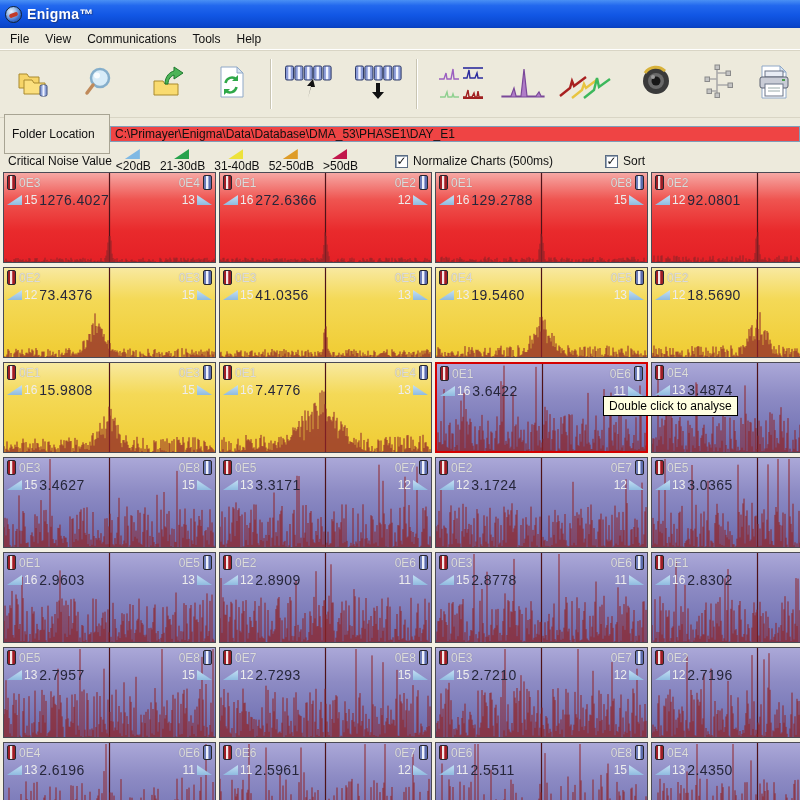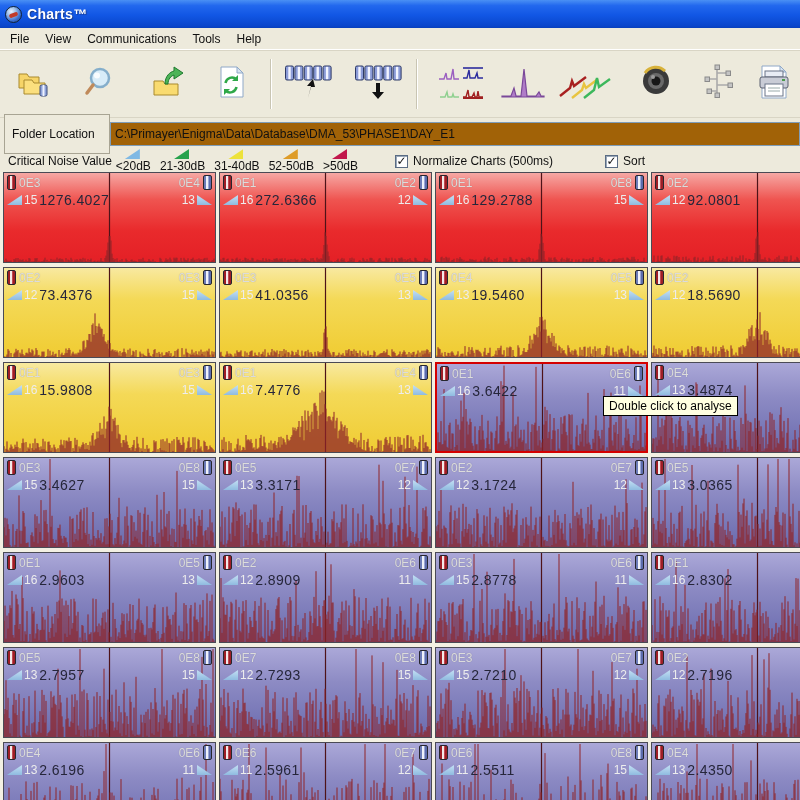--- a/index.html
+++ b/index.html
@@ -18,21 +18,21 @@
     border-bottom:1px solid #FFFFFF; font-size:12px; color:#111; }
   .menuitem { padding:3px 8px; cursor:default; }
   .toolbar { height:68px; background:#EDEADC; border-top:1px solid #D9D5C5; border-bottom:1px solid #D9D5C5;
     display:flex; align-items:center; }
   .tbtn { width:52px; height:58px; display:flex; align-items:center; justify-content:center; }
   .tsep { width:2px; height:50px; border-left:1px solid #C9C5B3; border-right:1px solid #FFFFFF; }
   
   .folderbar { height:32px; display:flex; align-items:center; padding:3px 0 3px 4px; background:#EDEADC; }
   .folderlabel { width:106px; height:40px; background:#EDEADC; border:1px solid #A8A493;
     display:flex; align-items:center; padding-left:7px; font-size:12px; color:#111; }
-  .folderinput { flex:1; height:24px; border:1px solid #7F9DB9; background:#a16207; font-size:12px;
+  .folderinput { flex:1; height:16px; border:1px solid #7F9DB9; background:#ef4444; font-size:12px;
     padding:0 4px; font-family:"Liberation Sans","DejaVu Sans",sans-serif; color:#111; }
   
   .legendbar { height:22px; display:flex; align-items:center; padding-left:8px; font-size:12px; color:#111;
     background:#EDEADC; }
   .legendlabel { margin-right:4px; }
   .band { display:flex; align-items:center; margin-right:9px;flex-direction:column; }
   .band .tri { margin-right:2px; }
   .tri { width:15px; height:10px; display:inline-block; background:linear-gradient(180deg,#C4E0F4,#8FBBE0); }
   .tri.l, .tri.band-tri { clip-path:polygon(0 100%,100% 0,100% 100%); }
   .tri.r { clip-path:polygon(0 0,0 100%,100% 100%); }
@@ -62,21 +62,21 @@
   .batt.blue { background:linear-gradient(90deg,#6C7CB8 0 30%,#F0F2FA 30% 52%,#9AA6D6 52% 66%,#5C6CAC 66% 100%); }
   
   .tooltip { position:absolute; left:603px; top:396px; z-index:20; background:#FFFFE1;
     border:1px solid #000; font-size:12px; padding:2px 5px; color:#000; white-space:nowrap; }
 </style>
 </head>
 <body>
 
 <div class="titlebar">
   <span class="appicon"></span>
-  <span class="apptitle">Charts™</span>
+  <span class="apptitle">Enigma™</span>
 </div>
 
 <div class="menubar" id="menubar">
     <span class="menuitem">File</span>
     <span class="menuitem">View</span>
     <span class="menuitem">Communications</span>
     <span class="menuitem">Tools</span>
     <span class="menuitem">Help</span>
   </div>
 

